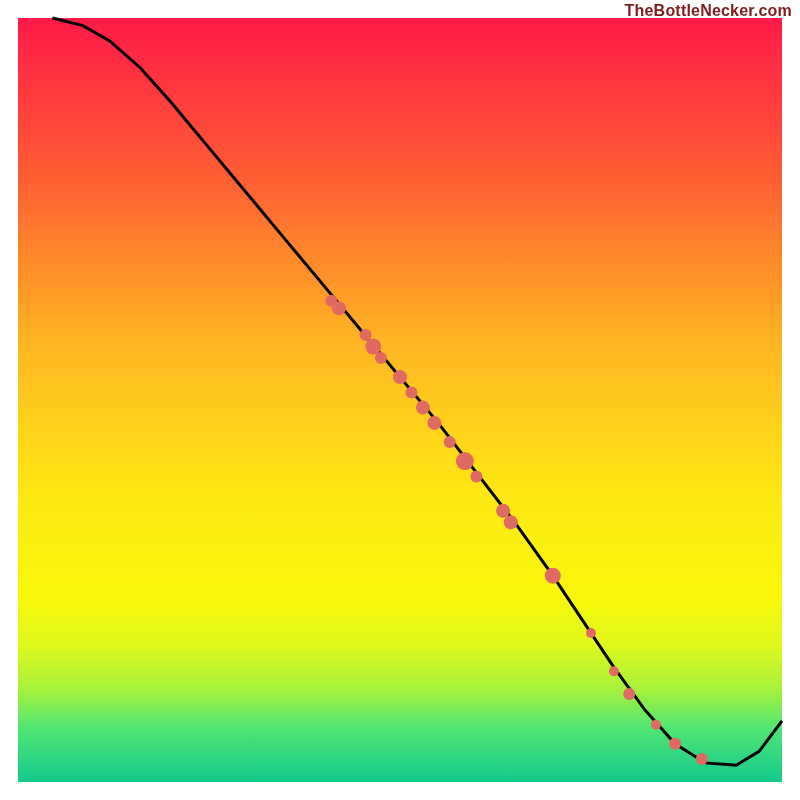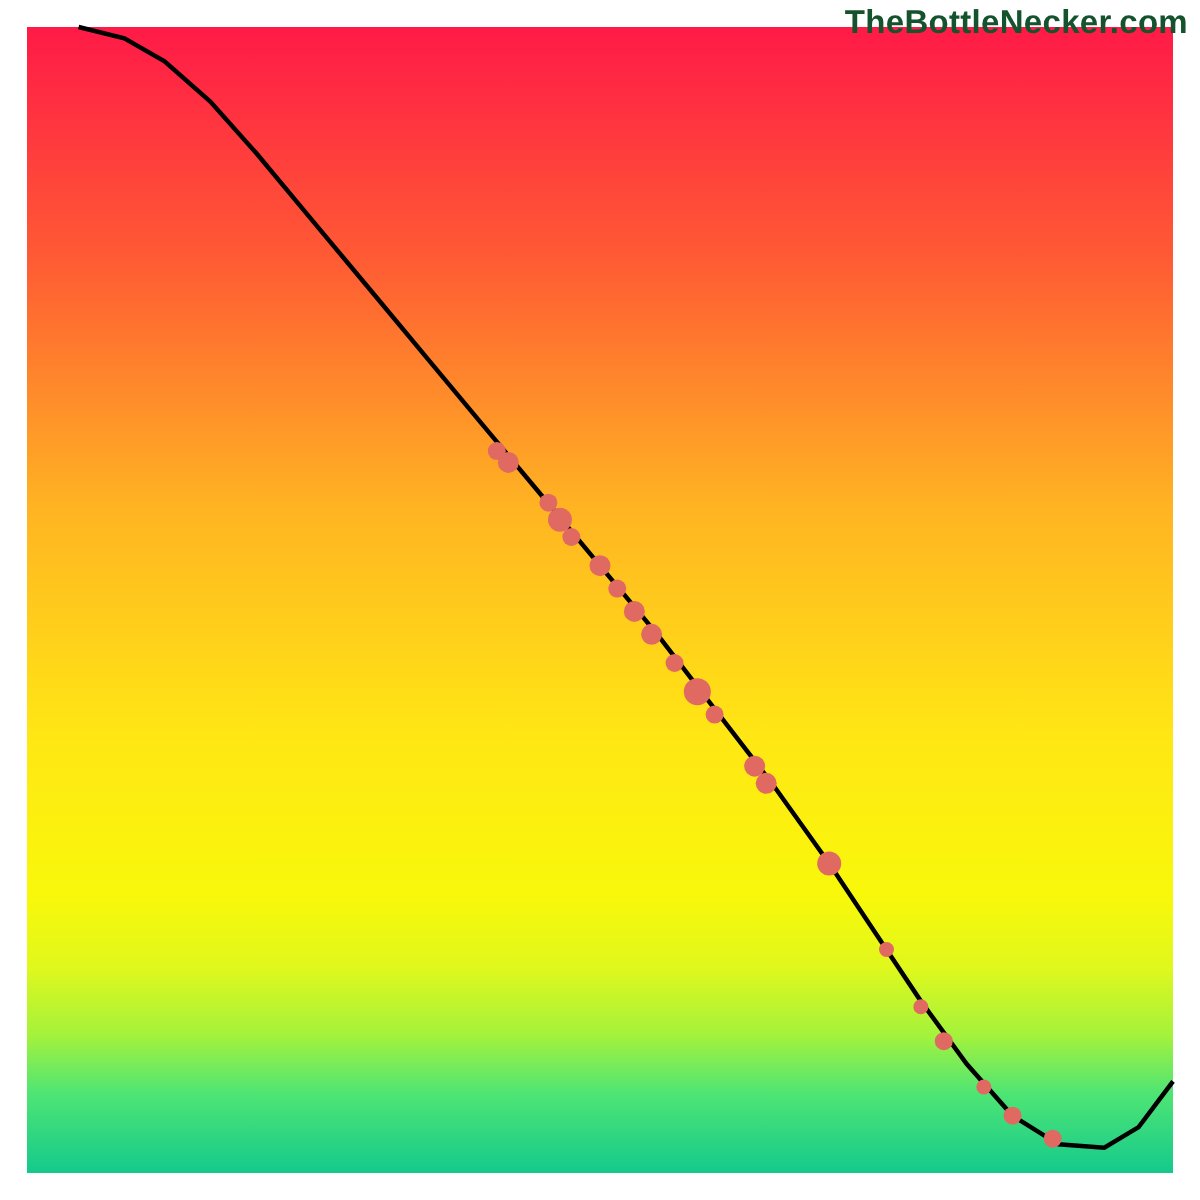--- a/index.html
+++ b/index.html
@@ -3,24 +3,24 @@
 <meta charset="utf-8">
 <style>
   html,body{margin:0;padding:0;width:800px;height:800px;overflow:hidden;background:#fff;}
   .plot{position:absolute;left:0;top:0;width:800px;height:800px;}
   .plot svg{display:block;}
   .watermark{
     position:absolute;
     top:2px;
     right:8px;
     font-family:Arial,Helvetica,sans-serif;
-    font-size:22px;
+    font-size:16px;
     font-weight:600;
     letter-spacing:.2px;
-    color:#14532d;
+    color:#7f1d1d;
   }
 </style>
 </head>
 <body>
 
 <div class="plot">
 <svg viewBox="0 0 800 800" width="800" height="800">
   <defs>
     <linearGradient id="bg" x1="0" y1="0" x2="0" y2="1">
           <stop offset="0%" stop-color="#ff1a47"></stop>

